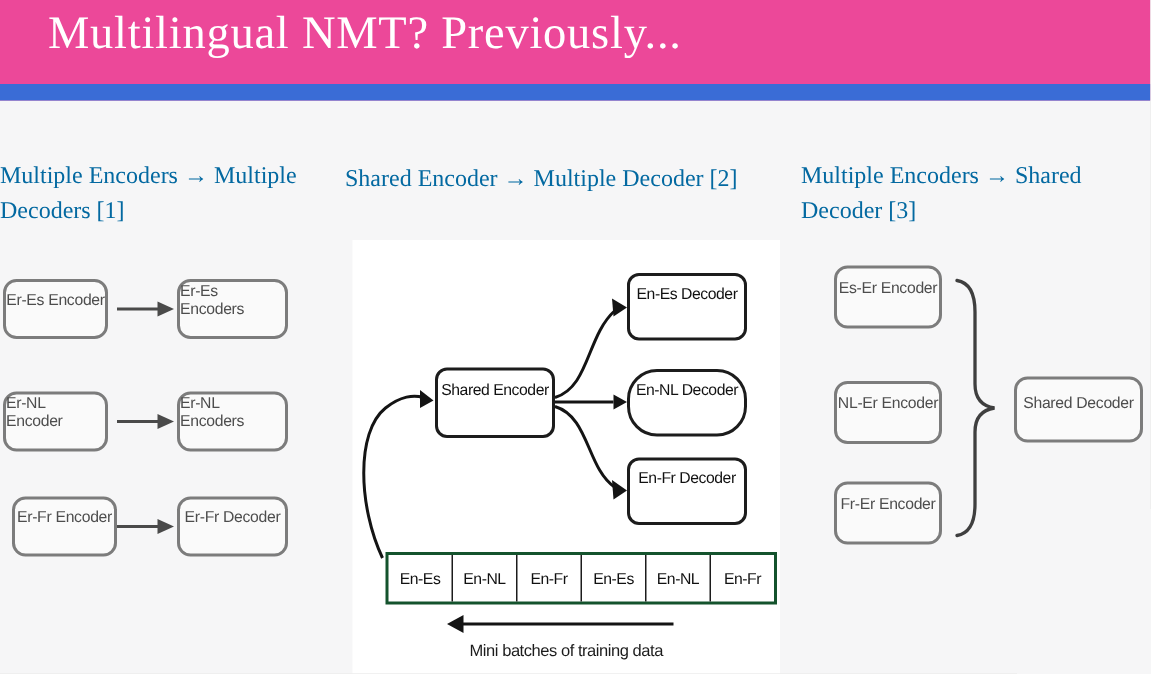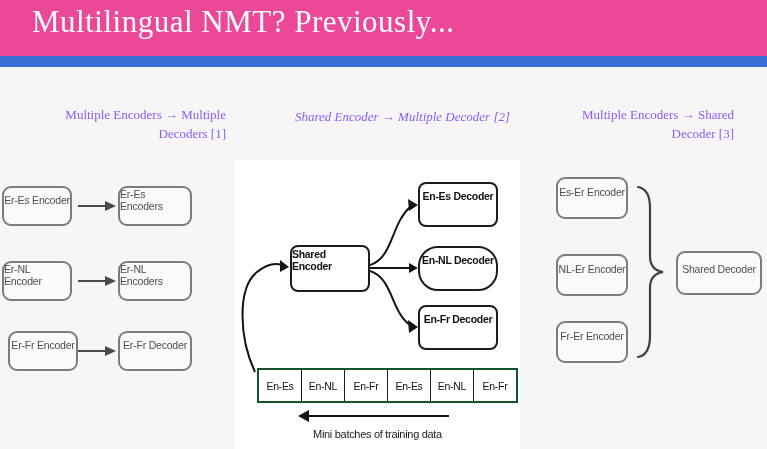--- a/index.html
+++ b/index.html
@@ -4,34 +4,34 @@
 <style>
   html,body{margin:0;padding:0;background:#e9e9ea;}
   .stage{position:relative;width:767px;height:449px;background:#f6f6f7;overflow:hidden;
          font-family:"Liberation Sans",sans-serif;}
   
   .header{position:absolute;left:0;top:0;width:767px;height:67px;background:#ec4899;}
   .header .darkstrip{position:absolute;left:0;bottom:0;width:100%;height:11px;background:#3a6cd6;}
   .header h1{position:absolute;left:32px;top:4px;margin:0;color:#ffffff;
              font-family:"Liberation Serif",serif;font-size:31px;font-weight:normal;letter-spacing:.5px;}
   
-  .col-title{position:absolute;text-align:right;color:#8b5cf6;
-             font-family:"Liberation Serif",serif;font-size:13px;line-height:1.45;}
+  .col-title{position:absolute;text-align:left;color:#0369a1;
+             font-family:"Liberation Serif",serif;font-size:16px;line-height:1.45;}
   .t1{left:0;top:106px;width:226px;}
-  .t2{left:230px;top:108px;width:280px;font-style:italic;}
+  .t2{left:230px;top:108px;width:280px;}
   .t3{left:534px;top:106px;width:200px;}
   
   .gbox{position:absolute;box-sizing:border-box;border:2px solid #7c7c7c;border-radius:9px;
         background:#fafafa;color:#4d4d4d;font-size:10.5px;letter-spacing:-0.2px;
         display:flex;align-items:center;justify-content:center;padding-bottom:12px;}
   
   .card{position:absolute;left:235px;top:160px;width:285px;height:289px;background:#ffffff;}
   .bbox{position:absolute;box-sizing:border-box;border:2px solid #1c1c1c;border-radius:8px;
         background:#ffffff;color:#111;font-size:10.5px;letter-spacing:-0.3px;
-        display:flex;align-items:center;justify-content:center;padding-bottom:18px;font-weight:bold;}
+        display:flex;align-items:center;justify-content:center;padding-bottom:18px;}
   .arrow-svg{position:absolute;pointer-events:none;}
   
   .strip{position:absolute;left:22px;top:208px;width:261px;height:35px;box-sizing:border-box;
          border:2px solid #14532d;background:#fff;display:flex;}
   .cell{flex:1;display:flex;align-items:center;justify-content:center;
         font-size:10.5px;letter-spacing:-0.3px;color:#111;border-right:1.5px solid #1c1c1c;}
   .cell:last-child{border-right:none;}
   .caption{position:absolute;left:0;top:268px;width:285px;text-align:center;
            font-size:11px;letter-spacing:-0.3px;color:#1c1c1c;}
   svg{display:block;}

